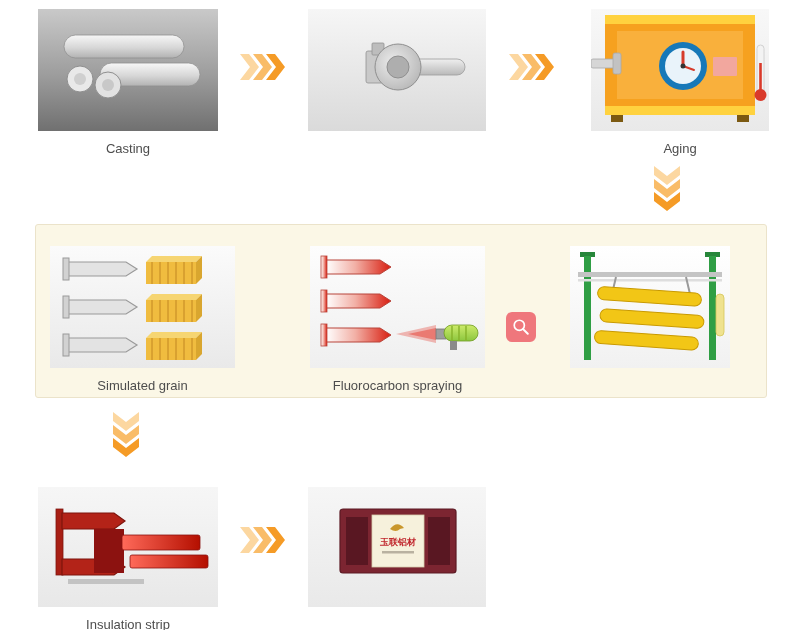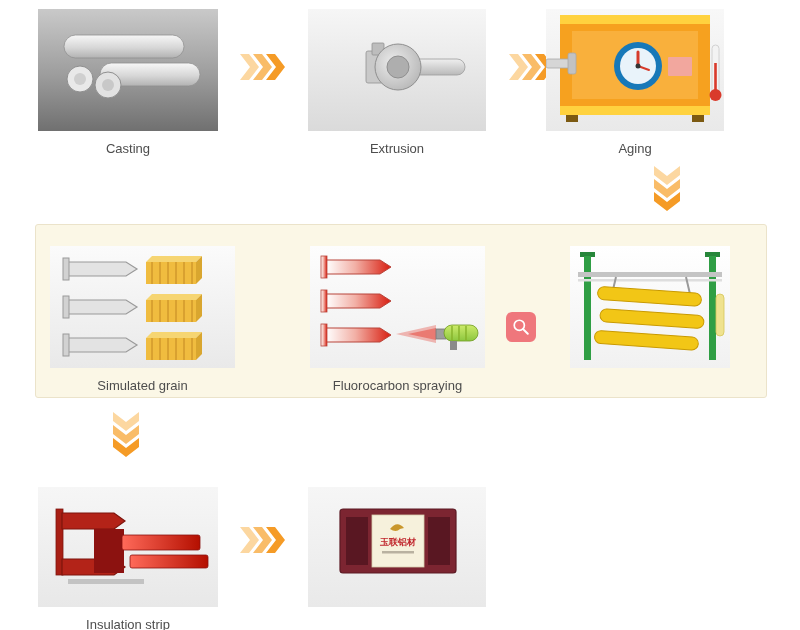--- a/index.html
+++ b/index.html
@@ -78,32 +78,31 @@
         <rect width="178" height="122" fill="url(#ex-bg)"></rect>
         <g>
           <rect x="97" y="50" width="60" height="16" rx="8" fill="url(#ex-rod)" stroke="#9d9d9d" stroke-width="0.8"></rect>
           <rect x="58" y="42" width="22" height="32" rx="2" fill="#c9c9c9" stroke="#939393" stroke-width="0.8"></rect>
           <rect x="64" y="34" width="12" height="12" rx="1" fill="#bdbdbd" stroke="#939393" stroke-width="0.8"></rect>
           <circle cx="90" cy="58" r="23" fill="url(#ex-cyl)" stroke="#8f8f8f"></circle>
           <circle cx="90" cy="58" r="11" fill="#aeaeae" stroke="#8f8f8f"></circle>
         </g>
       </svg>
     </div>
-    <div class="stage-label">Extrusion</div>
   </div>
 
   <div class="arrow" style="left:509px;top:54px;">
     <svg width="46" height="26" viewBox="0 0 46 26">
       <polygon points="0,0 9,0 19,13 9,26 0,26 10,13" fill="#fcd7a0"></polygon>
       <polygon points="13,0 22,0 32,13 22,26 13,26 23,13" fill="#f9bc68"></polygon>
       <polygon points="26,0 35,0 45,13 35,26 26,26 36,13" fill="#f59b26"></polygon>
     </svg>
   </div>
 
-  <div class="stage" style="left:546px;top:5px;width:178px;">
+  <div class="stage" style="left:591px;top:5px;width:178px;">
     <div class="art" style="width:178px;">
       <svg width="178" height="122" viewBox="0 0 178 122">
         <defs>
           <linearGradient id="ag-bg" x1="0" y1="0" x2="0" y2="1">
             <stop offset="0" stop-color="#f8f8f8"></stop>
               <stop offset="1" stop-color="#e9e9e9"></stop>
           </linearGradient>
         </defs>
         <rect width="178" height="122" fill="url(#ag-bg)"></rect>
         <g>

